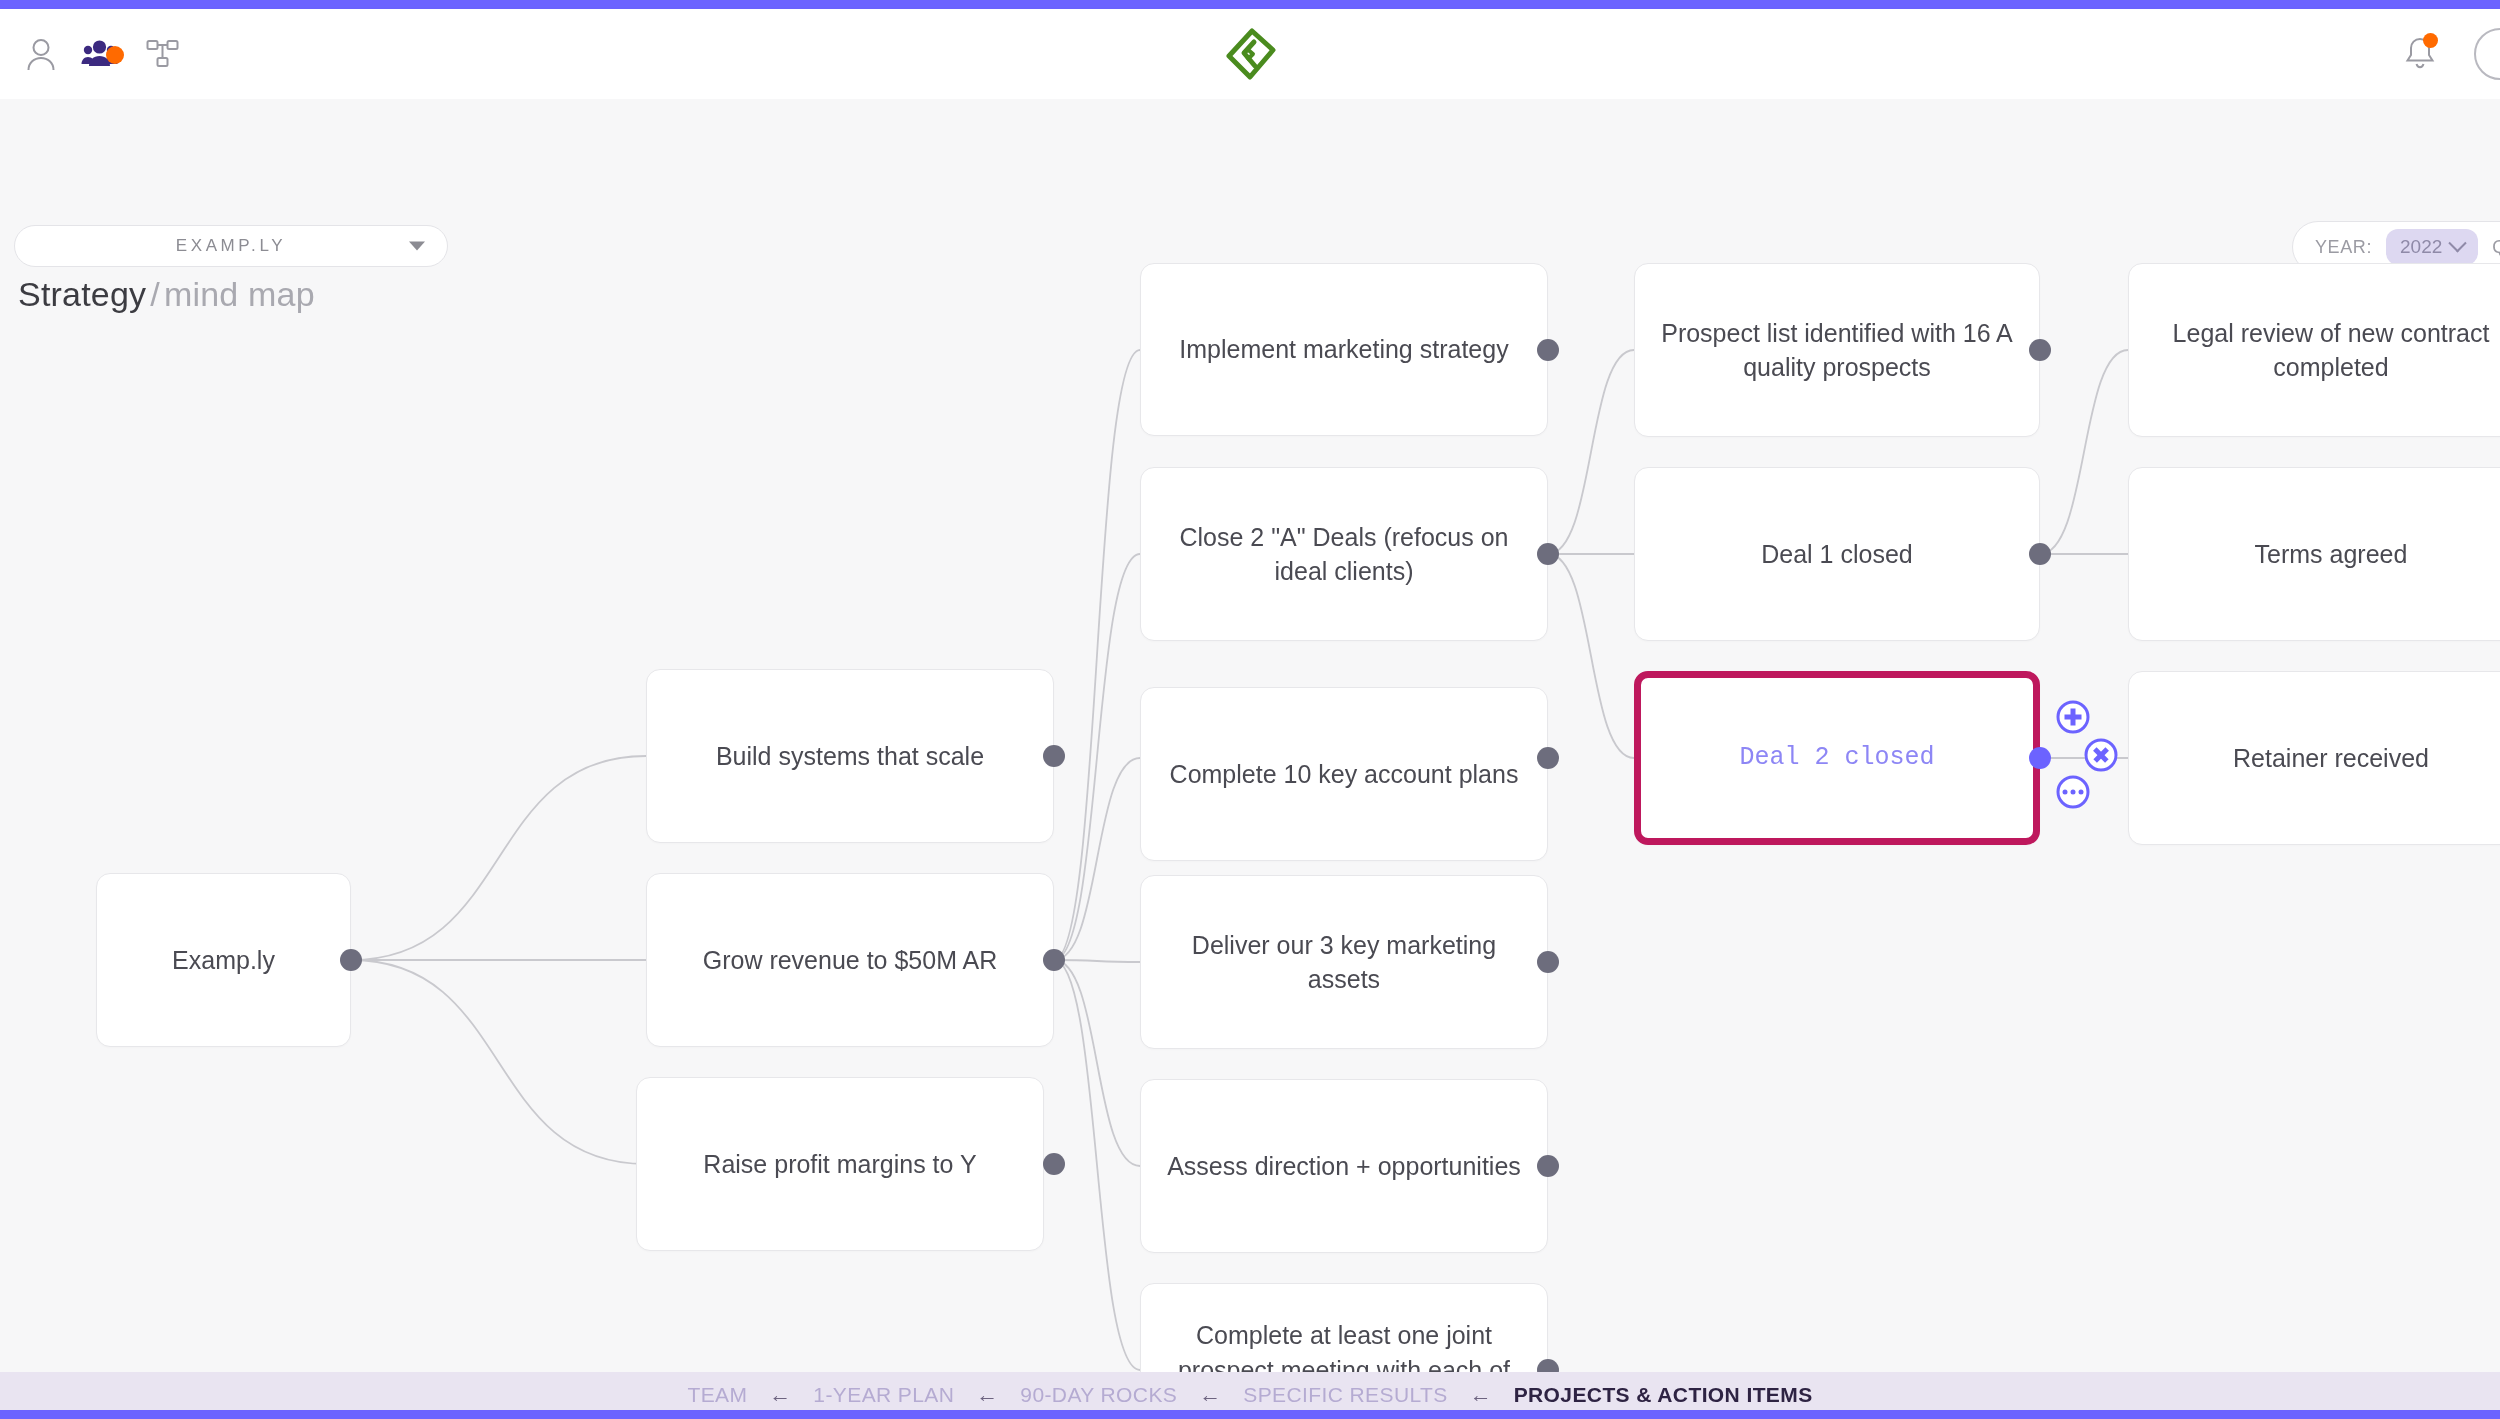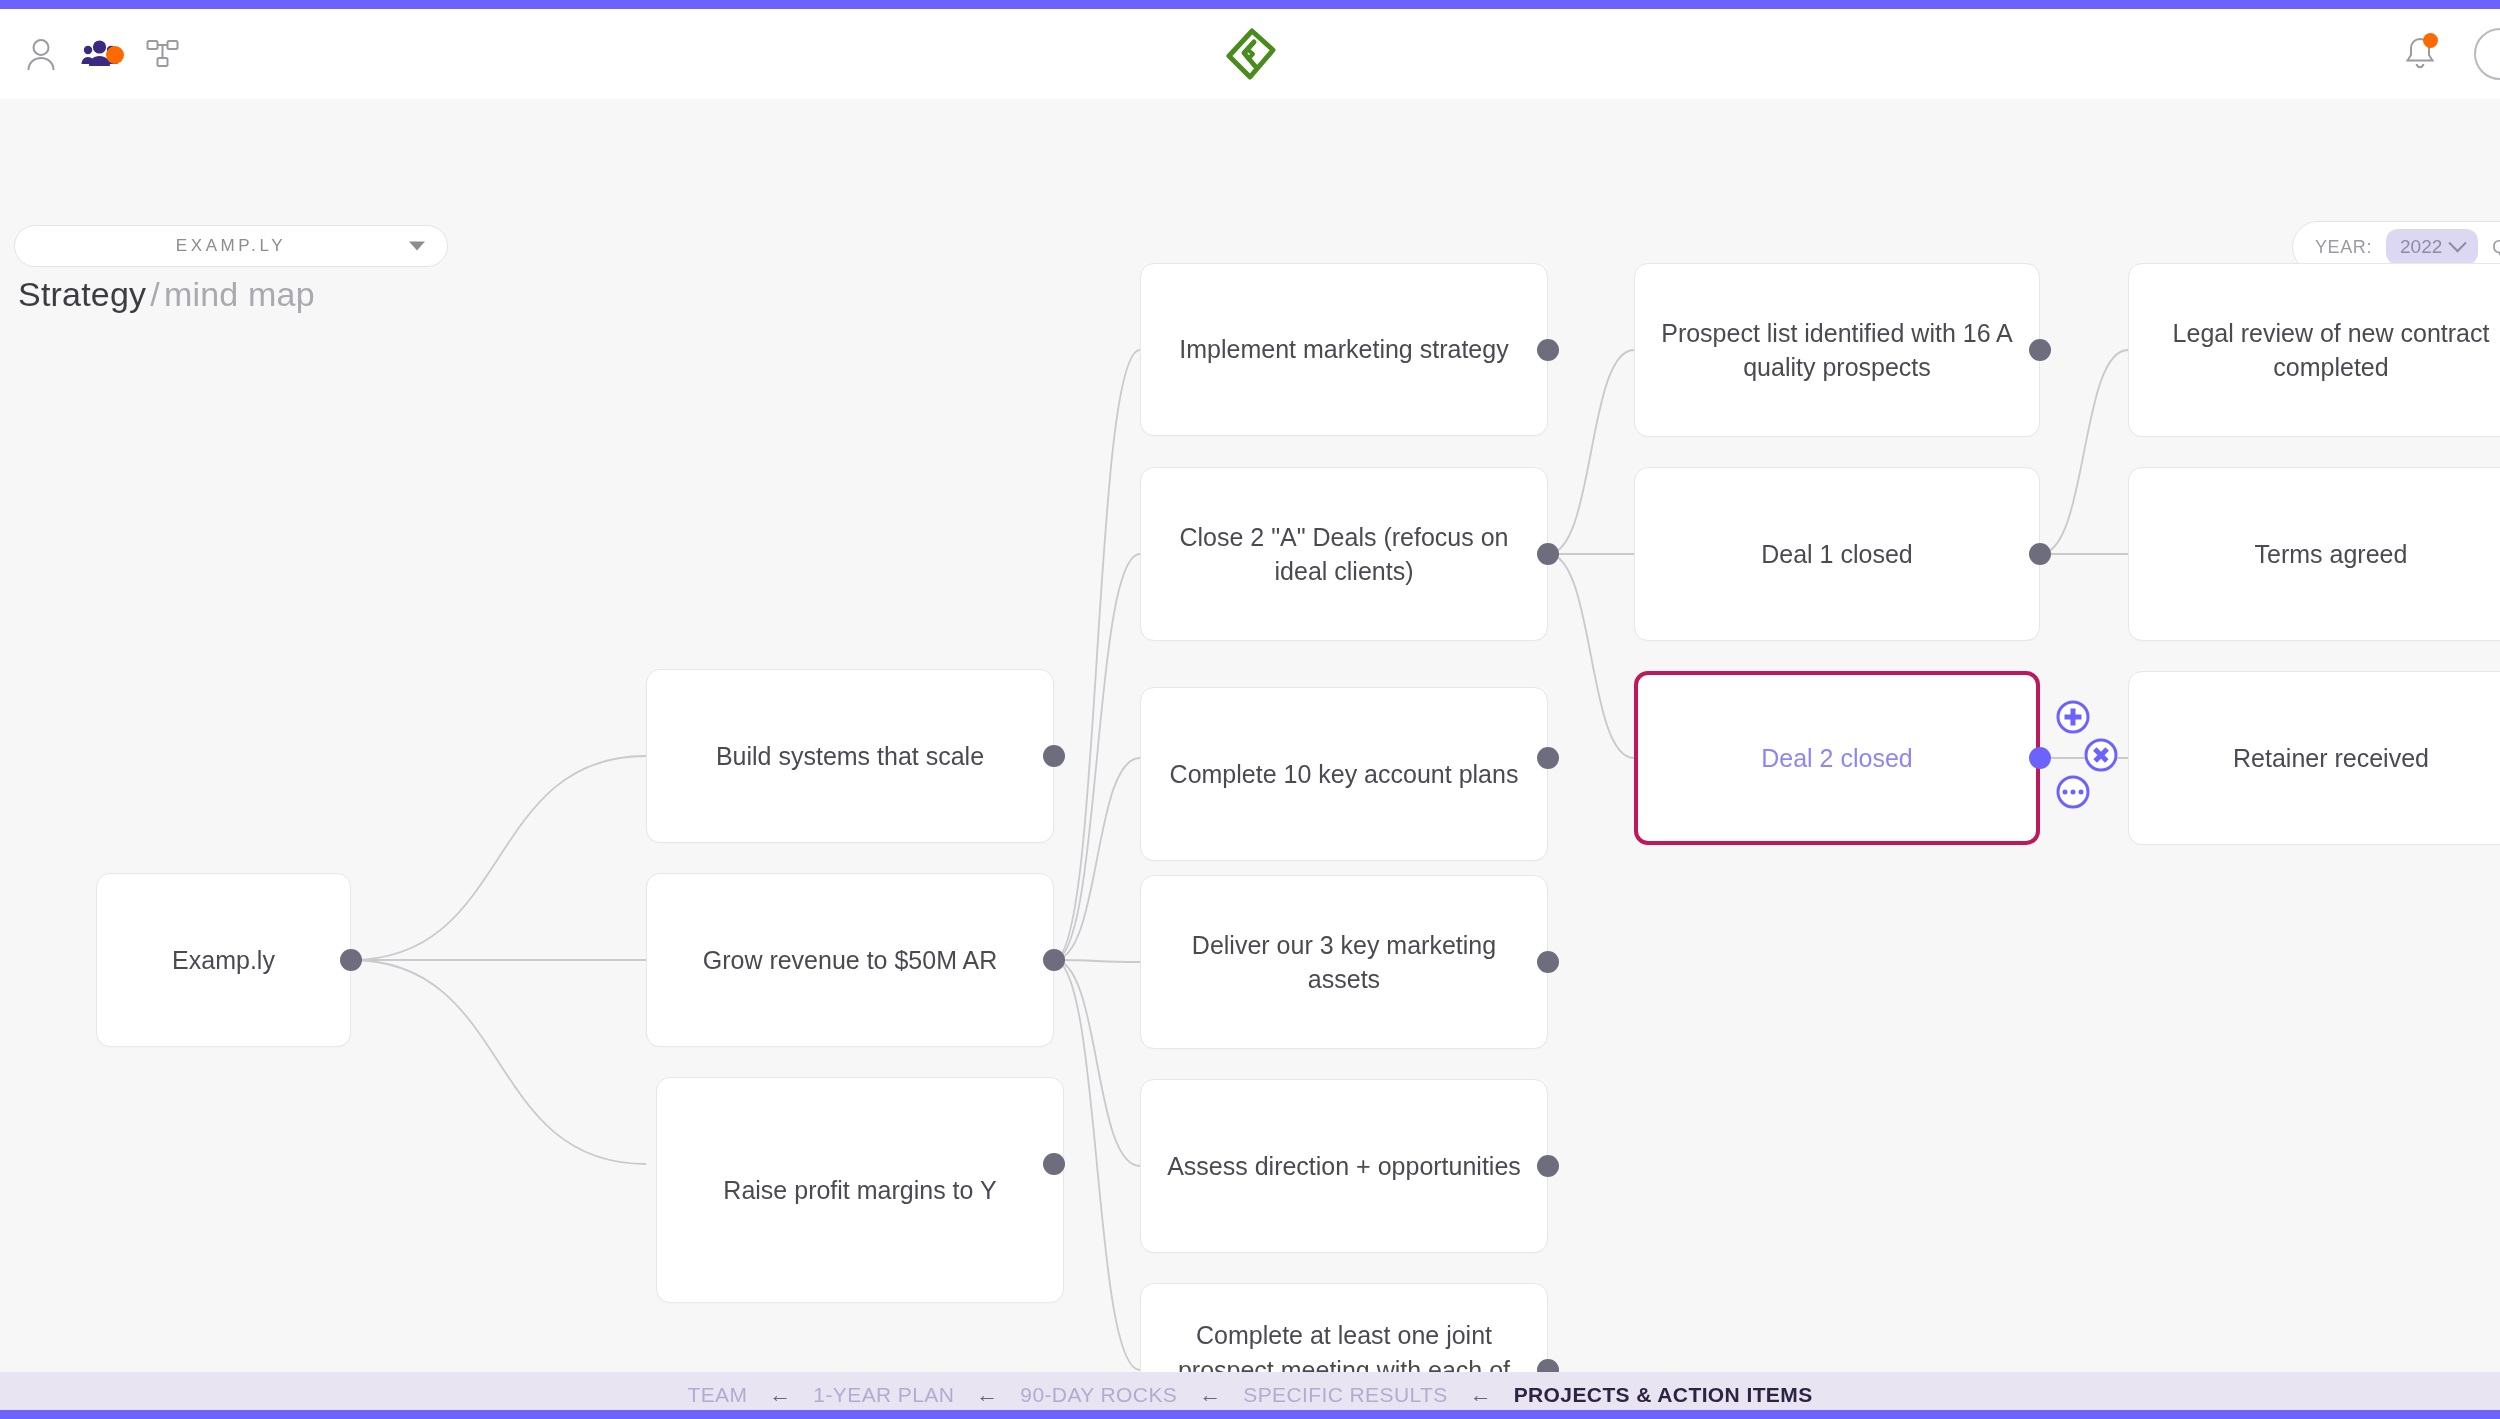--- a/index.html
+++ b/index.html
@@ -121,21 +121,22 @@
     text-align: center;
     padding: 0 26px;
     cursor: pointer;
     box-shadow: 0 1px 2px rgba(0,0,0,0.02);
   }
   .node .node-text {
     font-size: 25px; font-weight: 300; color: #4a4a52; line-height: 1.38;
   }
   .node.root .node-text { font-size: 25px; }
   .node.selected {
-    border: 4px solid #be185d;
+    border: 7px solid #be185d;
+    font-family: Liberation Mono, monospace;
   }
   .node.selected .node-text { color: #8d86f5; }
 
   .conn {
     position: absolute;
     width: 22px; height: 22px; border-radius: 50%;
     background: #6d6d7d;
     transform: translate(-50%, -50%);
     cursor: pointer;
   }
@@ -285,21 +286,21 @@
         </div>
         <div class="conn" style="left: 351px; top: 861px;"></div>
         <div class="node" style="left: 646px; top: 570px; width: 408px; height: 174px;">
           <span class="node-text">Build systems that scale</span>
         </div>
         <div class="conn" style="left: 1054px; top: 657px;"></div>
         <div class="node" style="left: 646px; top: 774px; width: 408px; height: 174px;">
           <span class="node-text">Grow revenue to $50M AR</span>
         </div>
         <div class="conn" style="left: 1054px; top: 861px;"></div>
-        <div class="node" style="left: 656px; top: 978px; width: 408px; height: 226px; text-align: right;">
+        <div class="node" style="left: 636px; top: 978px; width: 408px; height: 174px; text-align: right;">
           <span class="node-text">Raise profit margins to Y</span>
         </div>
         <div class="conn" style="left: 1054px; top: 1065px;"></div>
         <div class="node" style="left: 1140px; top: 164px; width: 408px; height: 173px;">
           <span class="node-text">Implement marketing strategy</span>
         </div>
         <div class="conn" style="left: 1548px; top: 251px;"></div>
         <div class="node" style="left: 1140px; top: 368px; width: 408px; height: 174px;">
           <span class="node-text">Close 2 "A" Deals (refocus on ideal clients)</span>
         </div>

